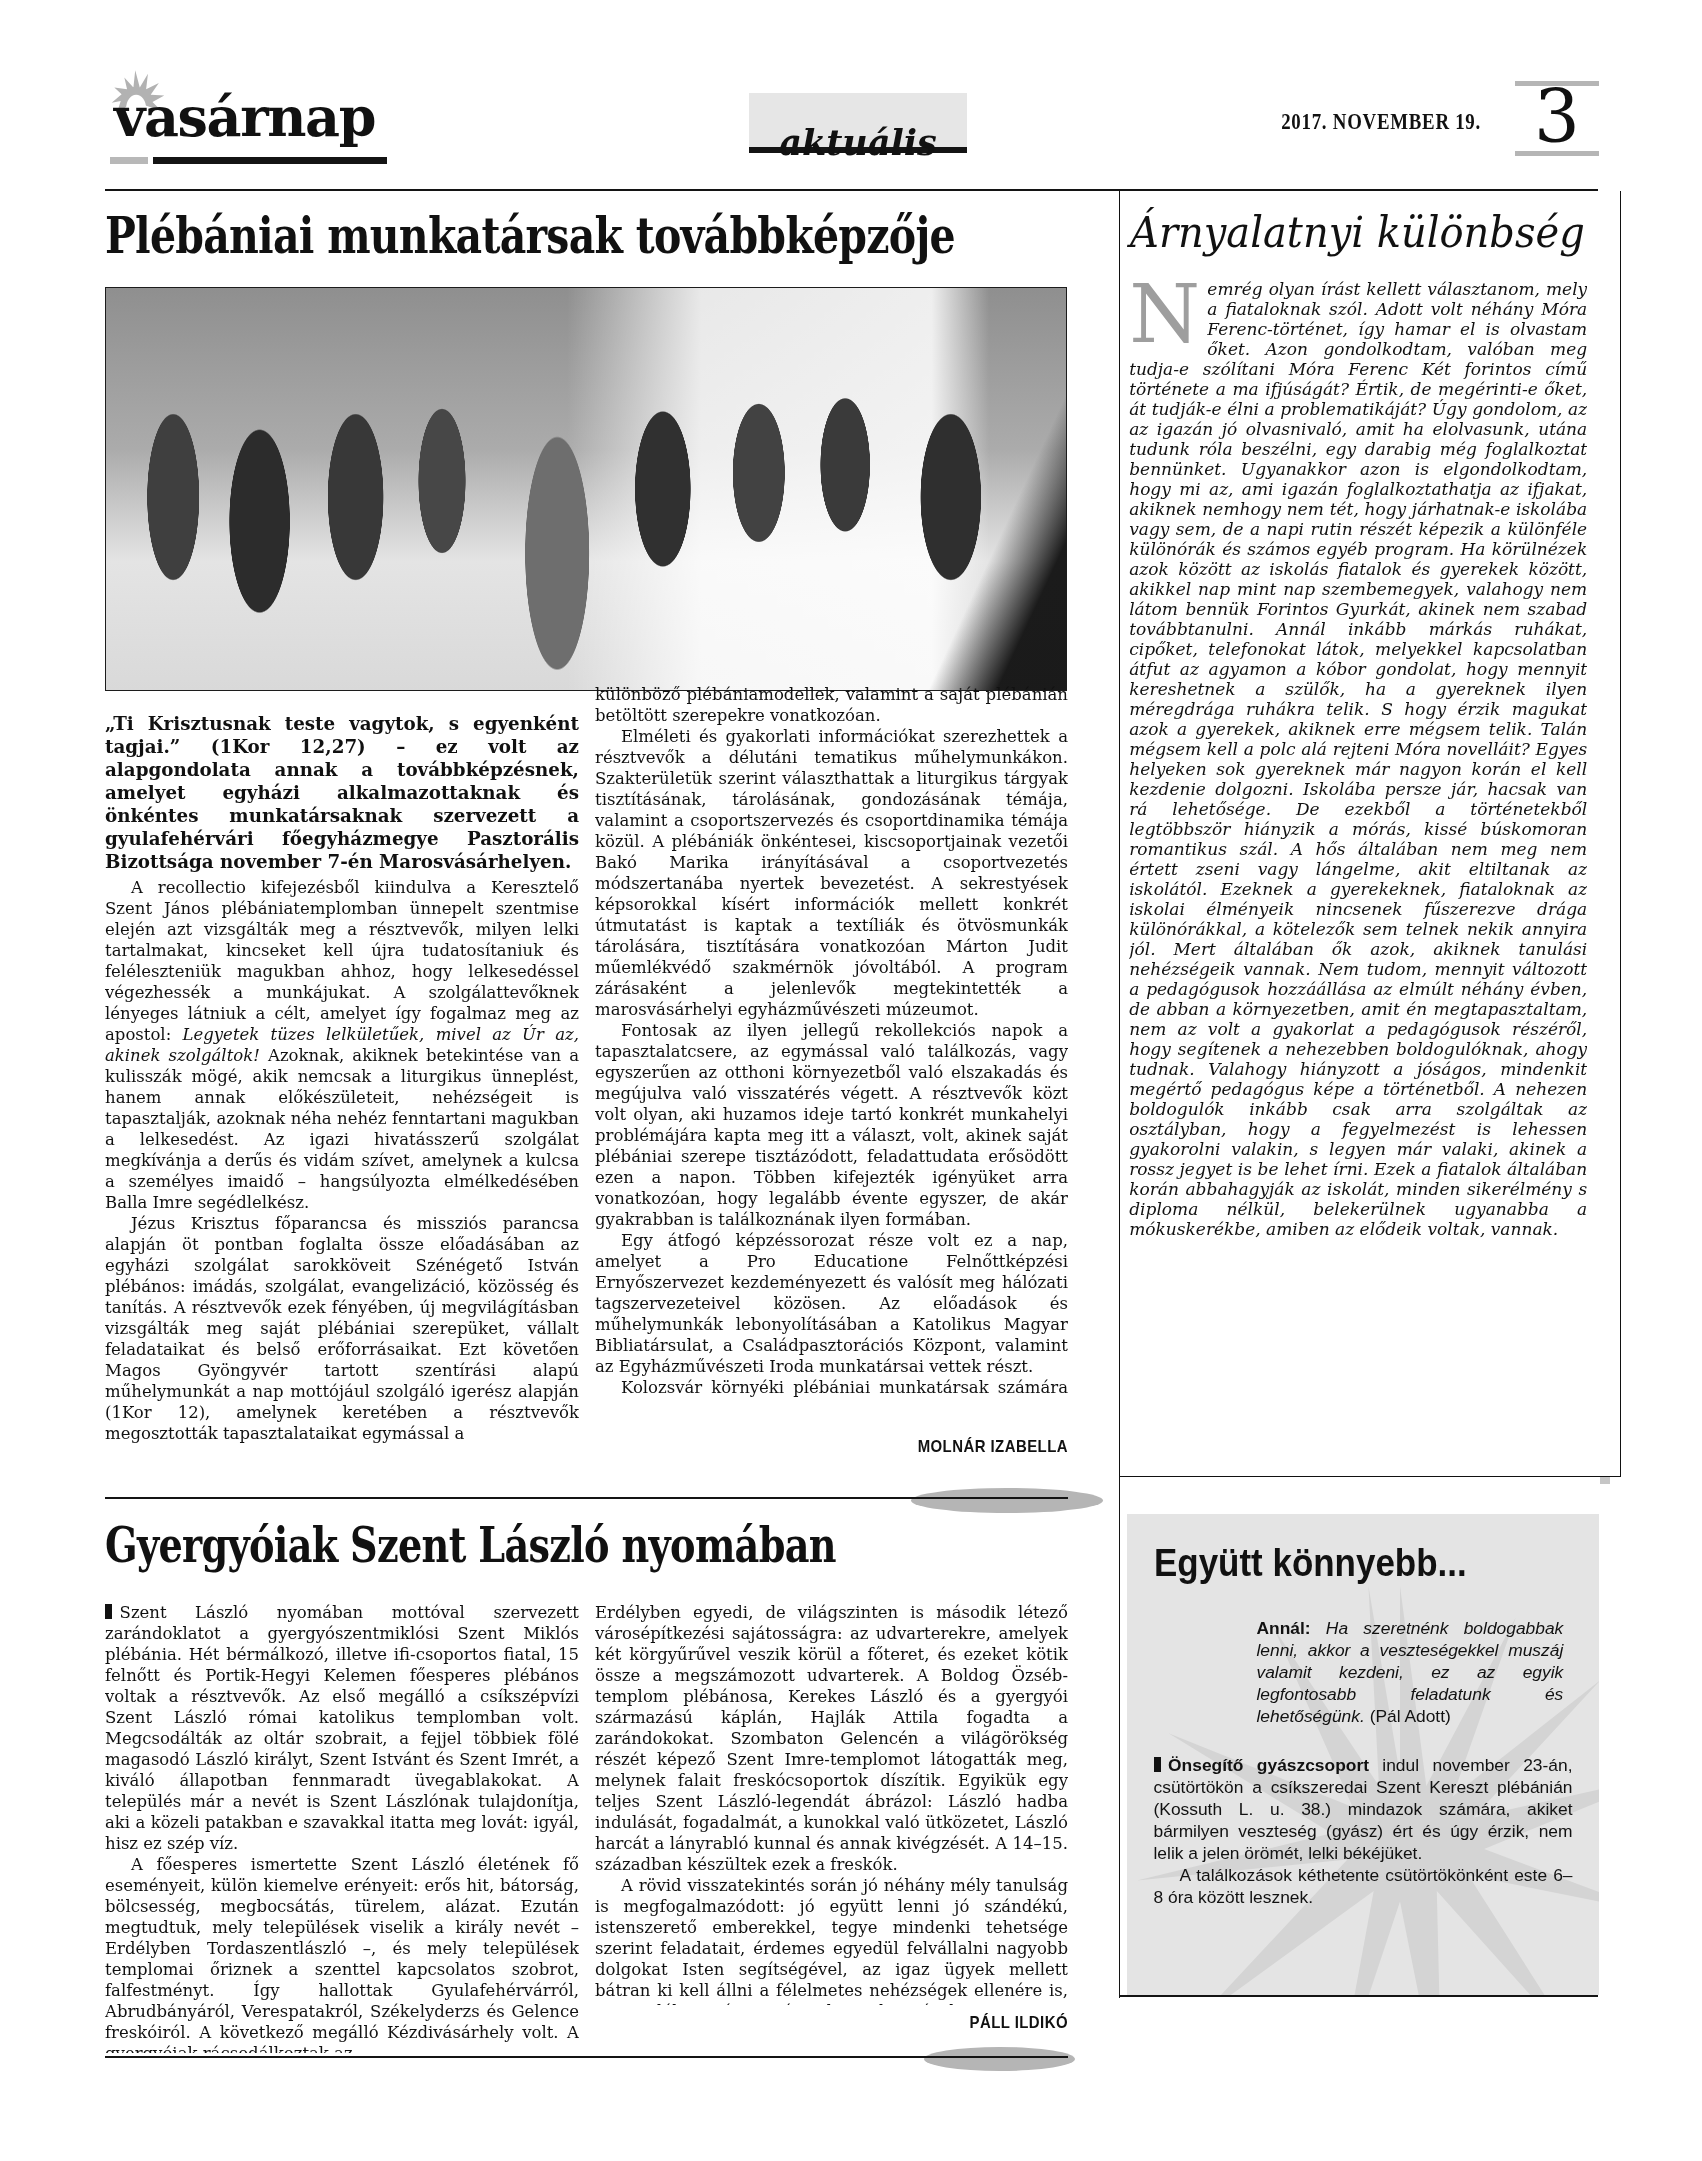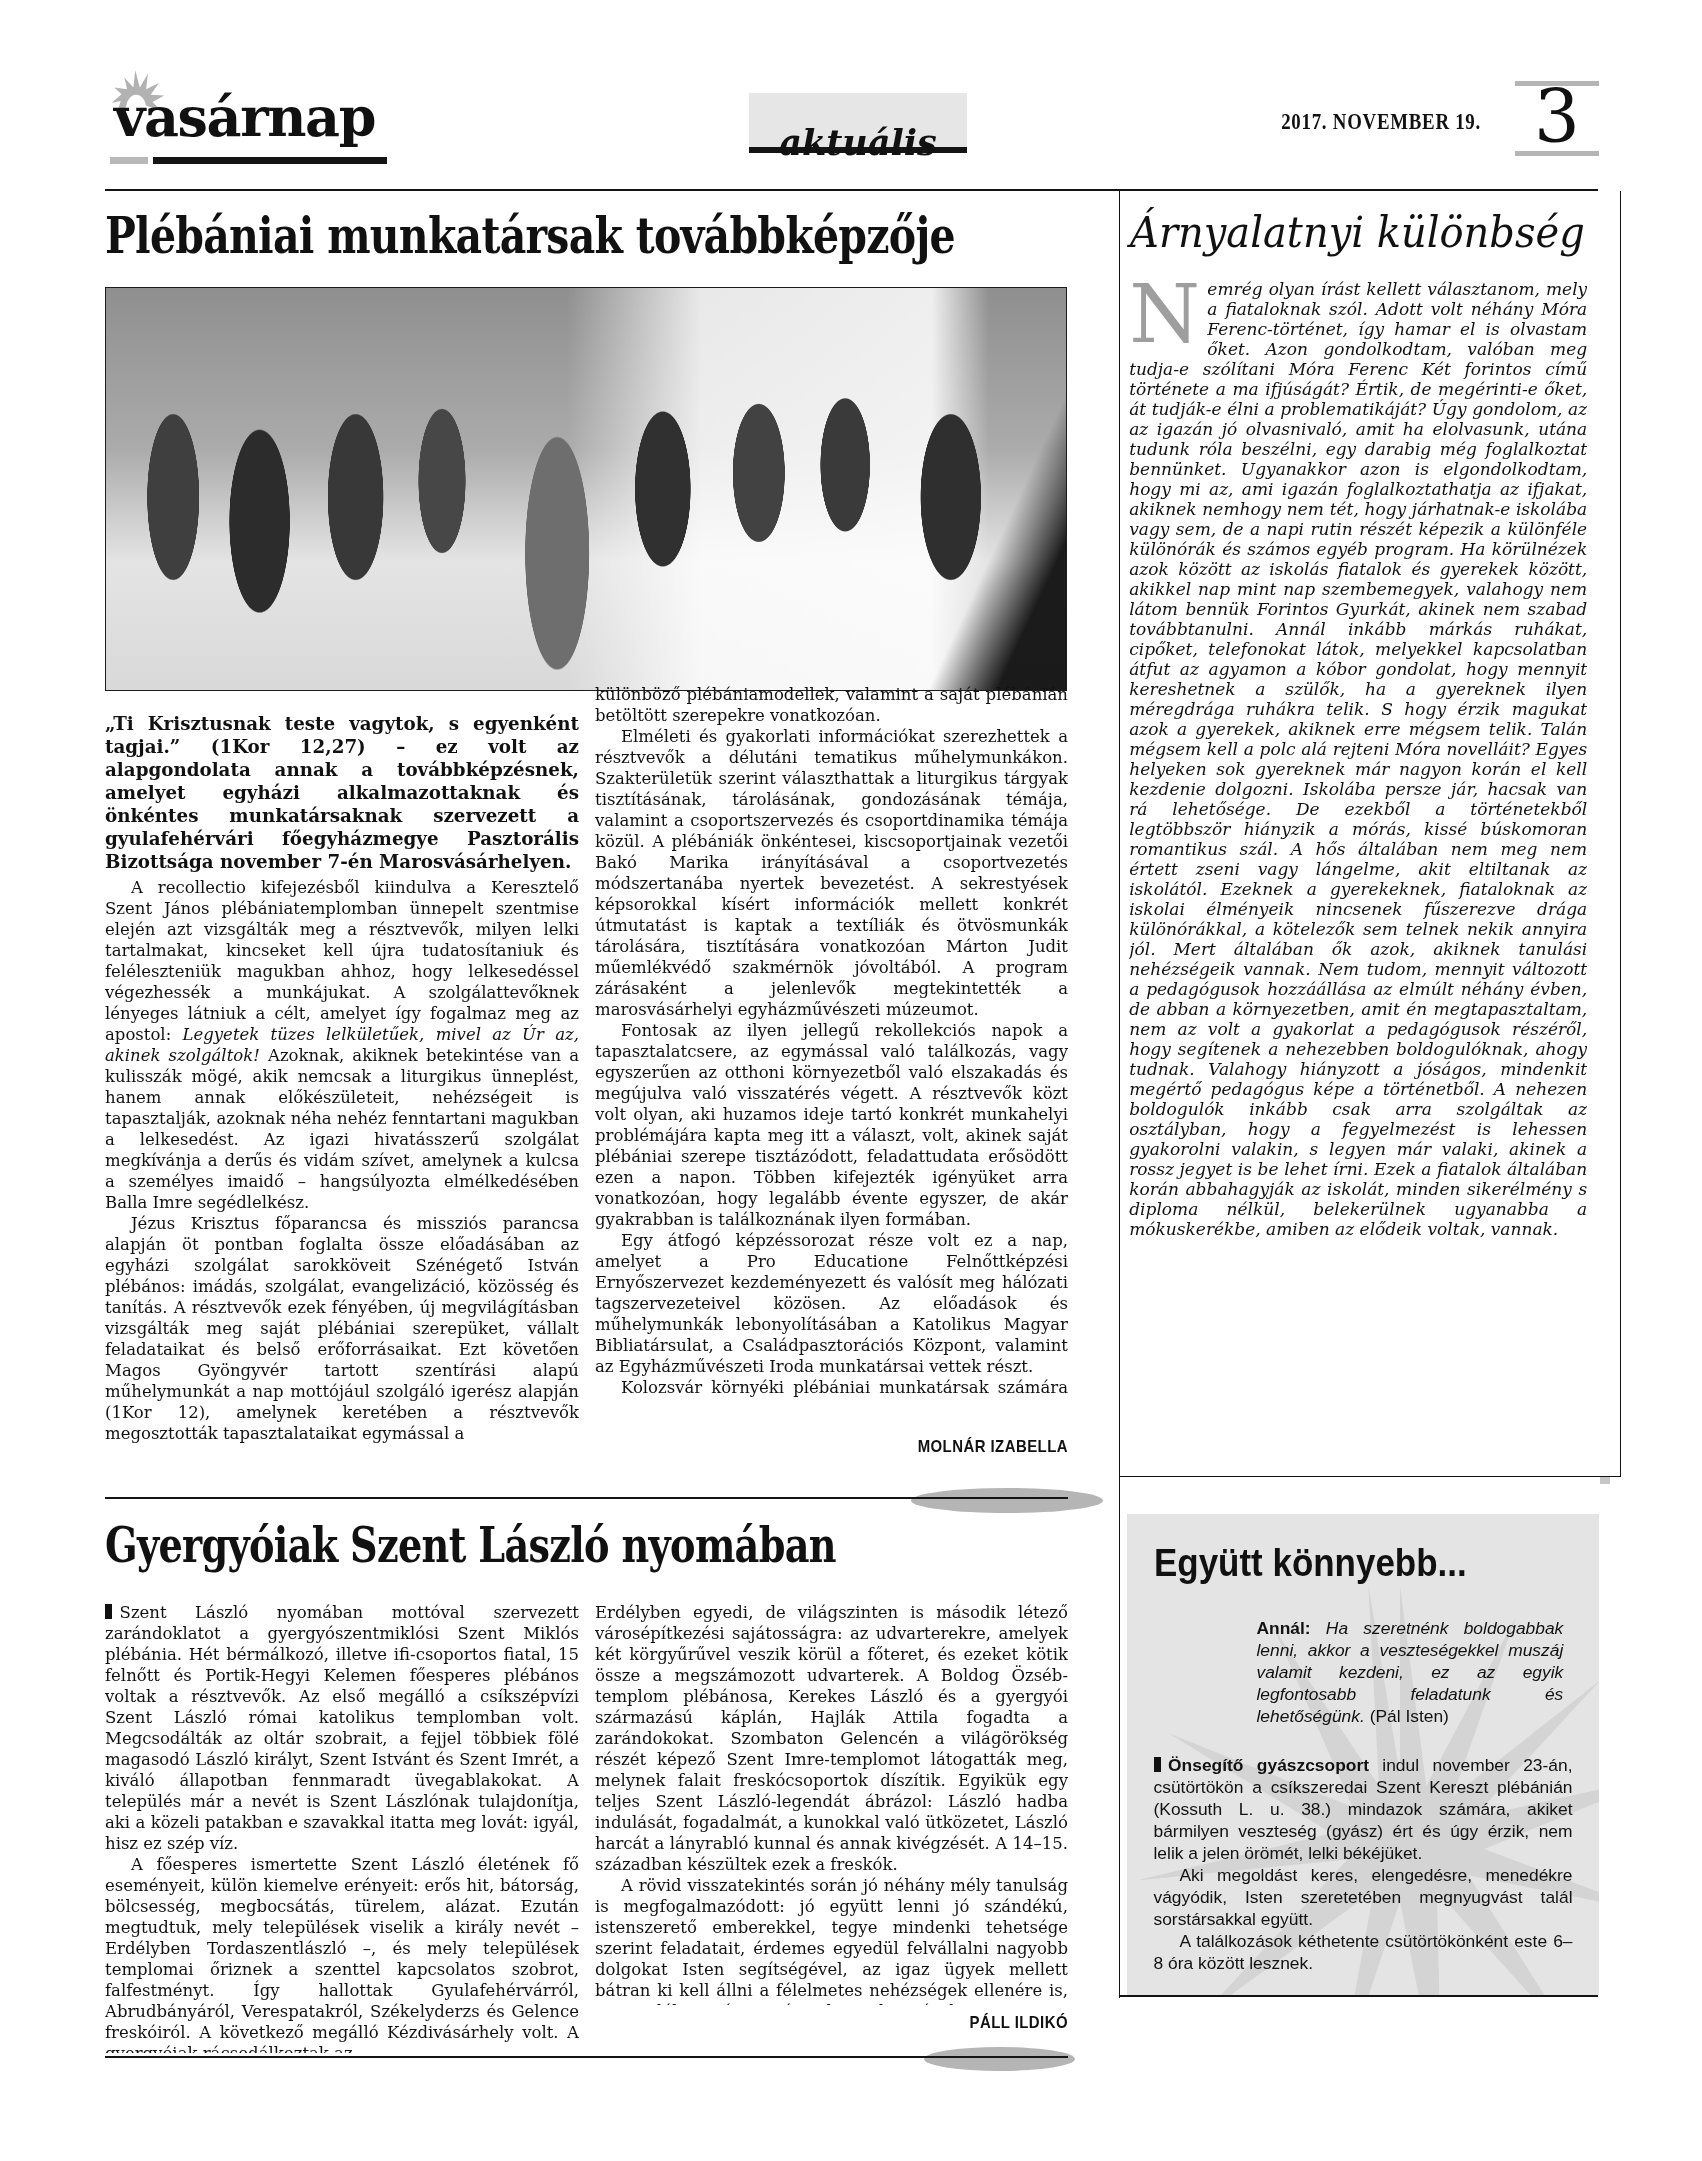--- a/index.html
+++ b/index.html
@@ -175,22 +175,21 @@
   <div class="abs rule" style="left:1119px;top:1995px;width:479px;height:2.3px;"></div>
 
   <div class="abs" id="notice-box" style="left:1127px;top:1514px;width:472px;height:481px;">
     <div id="notice-watermark">
       <svg width="526" height="526" viewBox="0 0 100 100">
         <polygon fill="#d4d4d4" points="50,0 55,38 72,6 60,40 88,18 64,44 100,36 66,50 98,62 63,55 84,88 57,58 58,100 50,60 38,96 45,58 12,82 40,52 0,56 37,47 6,28 41,42 26,8 46,38 44,0 50,36"></polygon>
       </svg>
     </div>
     <div id="notice-inner">
       <div id="notice-title">Együtt könnyebb...</div>
-      <p id="notice-motto"><b>Annál:</b><i> Ha szeretnénk boldogabbak lenni, akkor a veszteségekkel muszáj valamit kezdeni, ez az egyik legfontosabb feladatunk és lehetőségünk. </i><span>(Pál Isten)</span></p>
+      <p id="notice-motto"><b>Annál:</b><i> Ha szeretnénk boldogabbak lenni, akkor a veszteségekkel muszáj valamit kezdeni, ez az egyik legfontosabb feladatunk és lehetőségünk. </i><span>(Pál Adott)</span></p>
       <p class="notice-p gap-top-big"><span class="bullet"></span><b>Önsegítő gyászcsoport</b><span> indul november 23-án, csütörtökön a csíkszeredai Szent Kereszt plébánián (Kossuth L. u. 38.) mindazok számára, akiket bármilyen veszteség (gyász) ért és úgy érzik, nem lelik a jelen örömét, lelki békéjüket.</span></p>
-      <p class="notice-p indent"><span>Aki megoldást keres, elengedésre, menedékre vágyódik, Isten szeretetében megnyugvást talál sorstársakkal együtt.</span></p>
       <p class="notice-p indent"><span>A találkozások kéthetente csütörtökönként este 6–8 óra között lesznek.</span></p>
       
     </div>
   </div>
 
 </div>
 
 
 </body></html>

